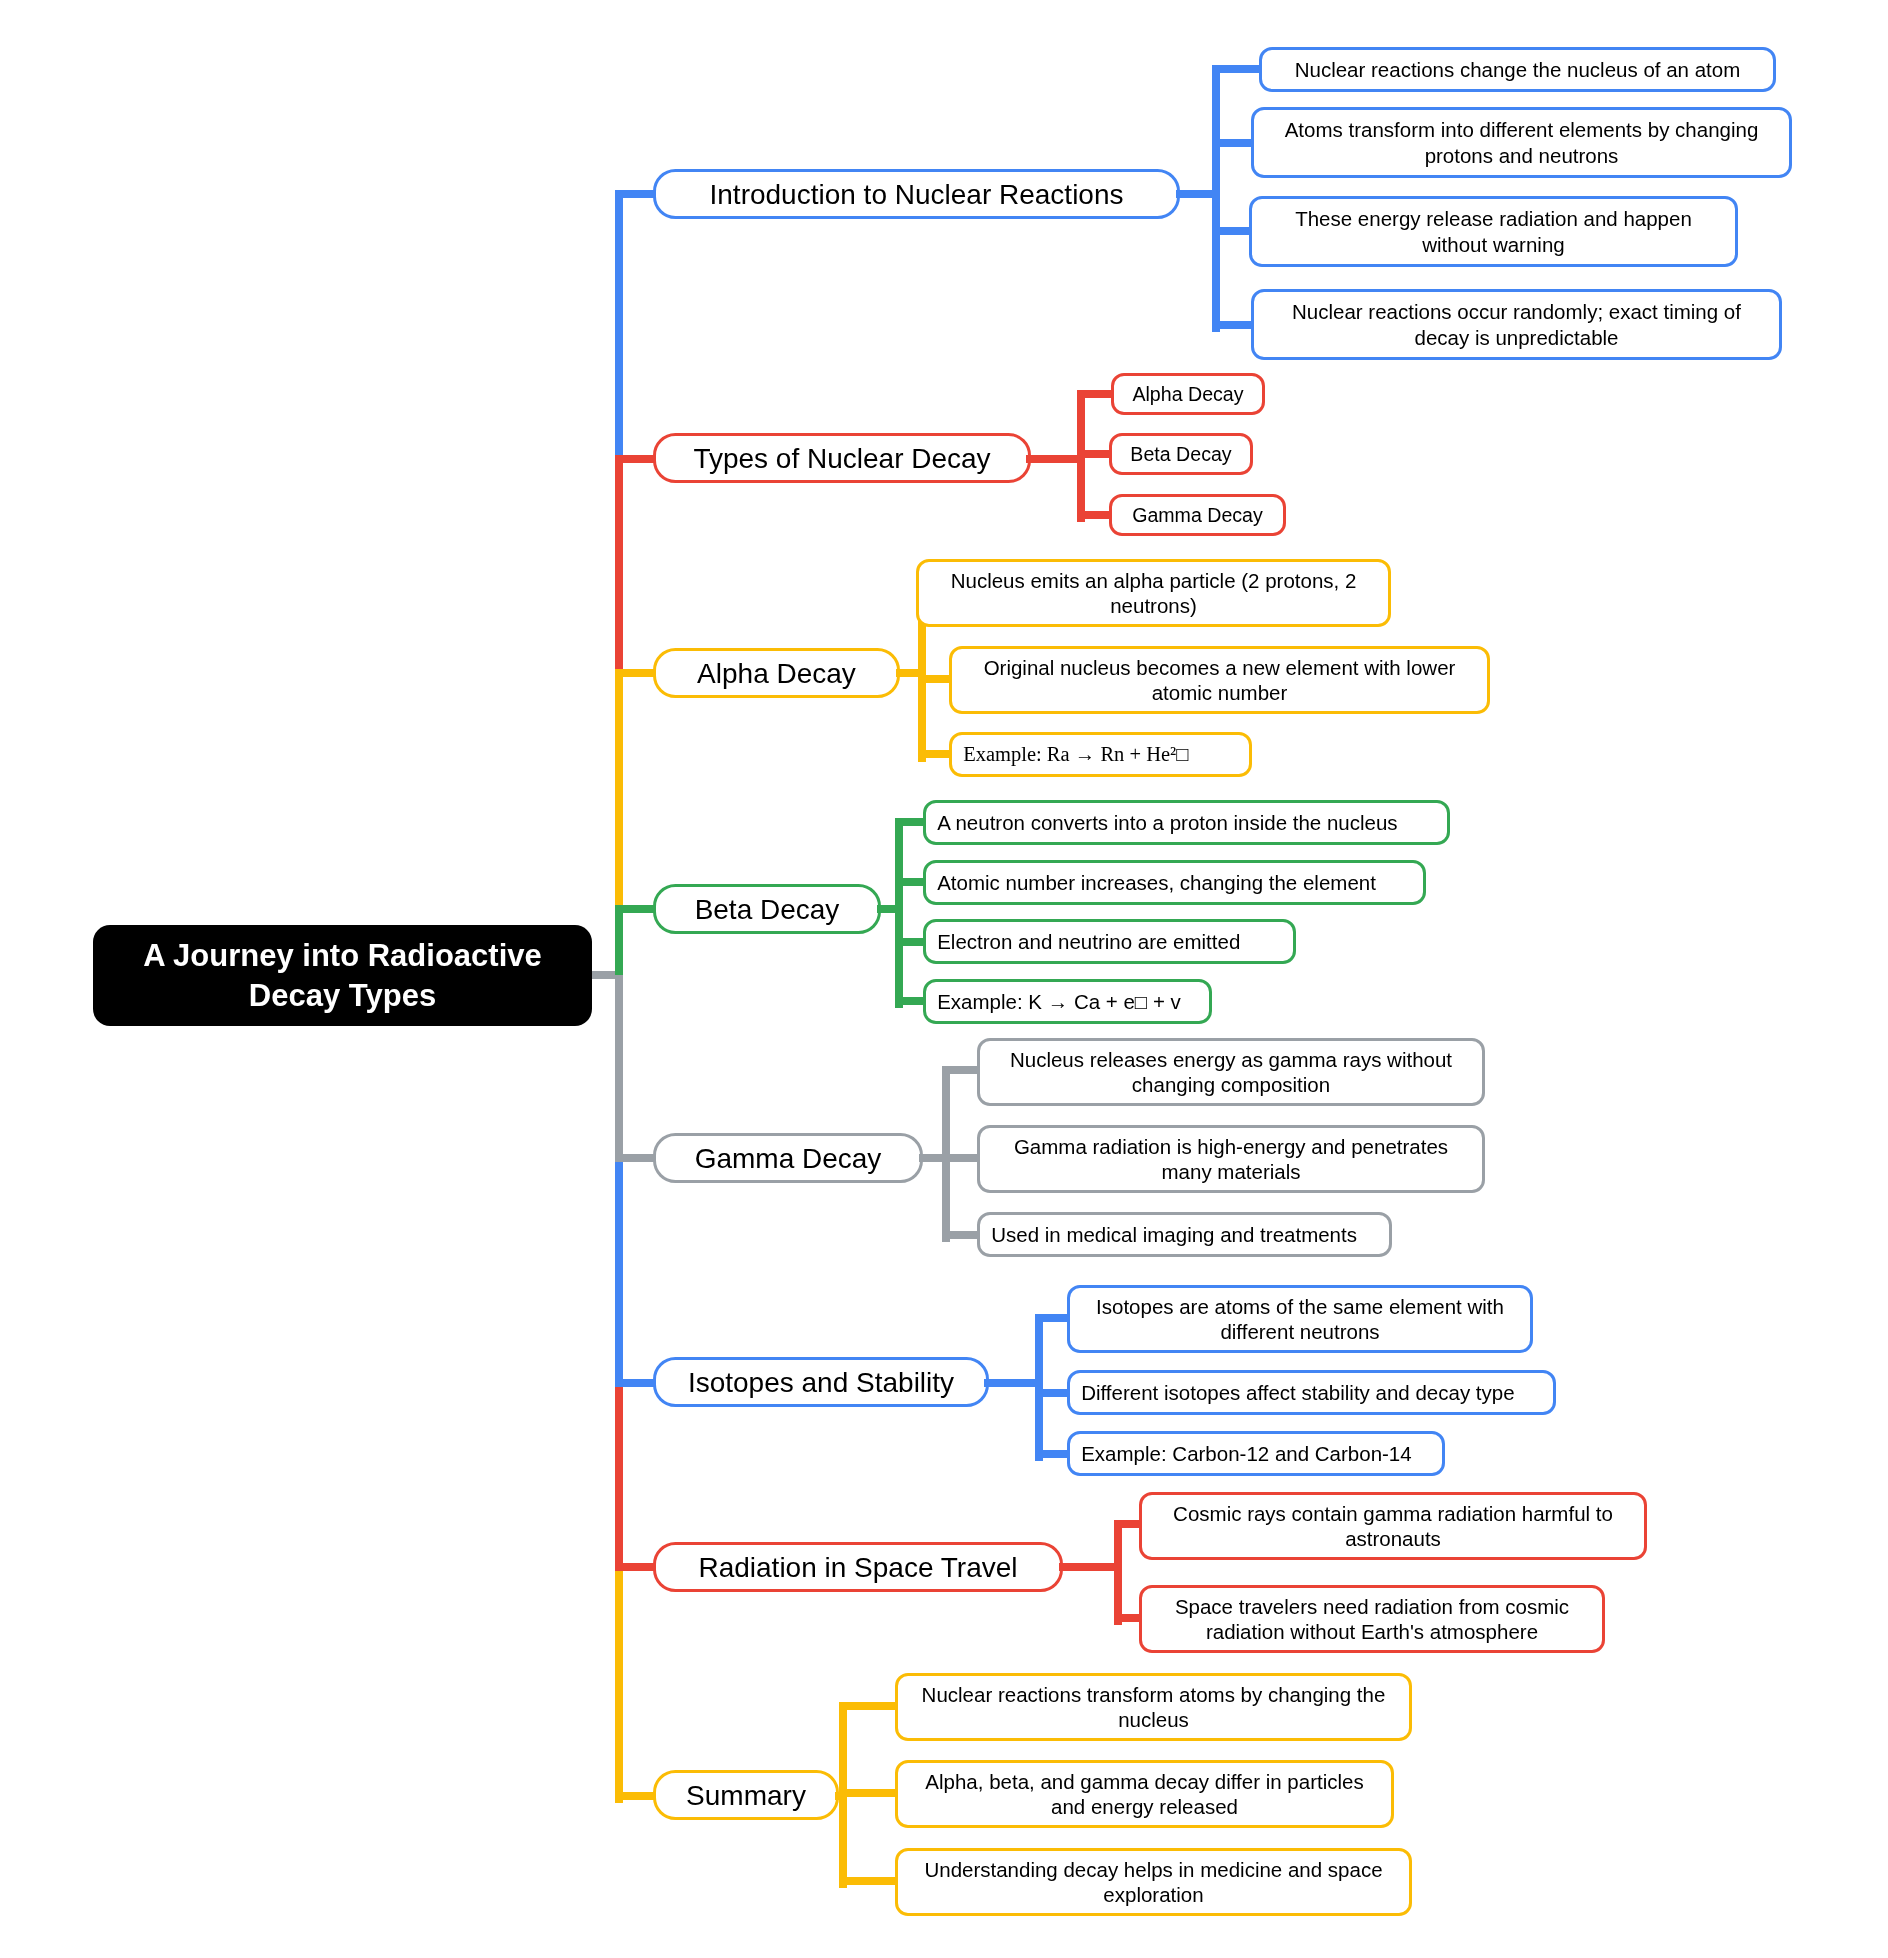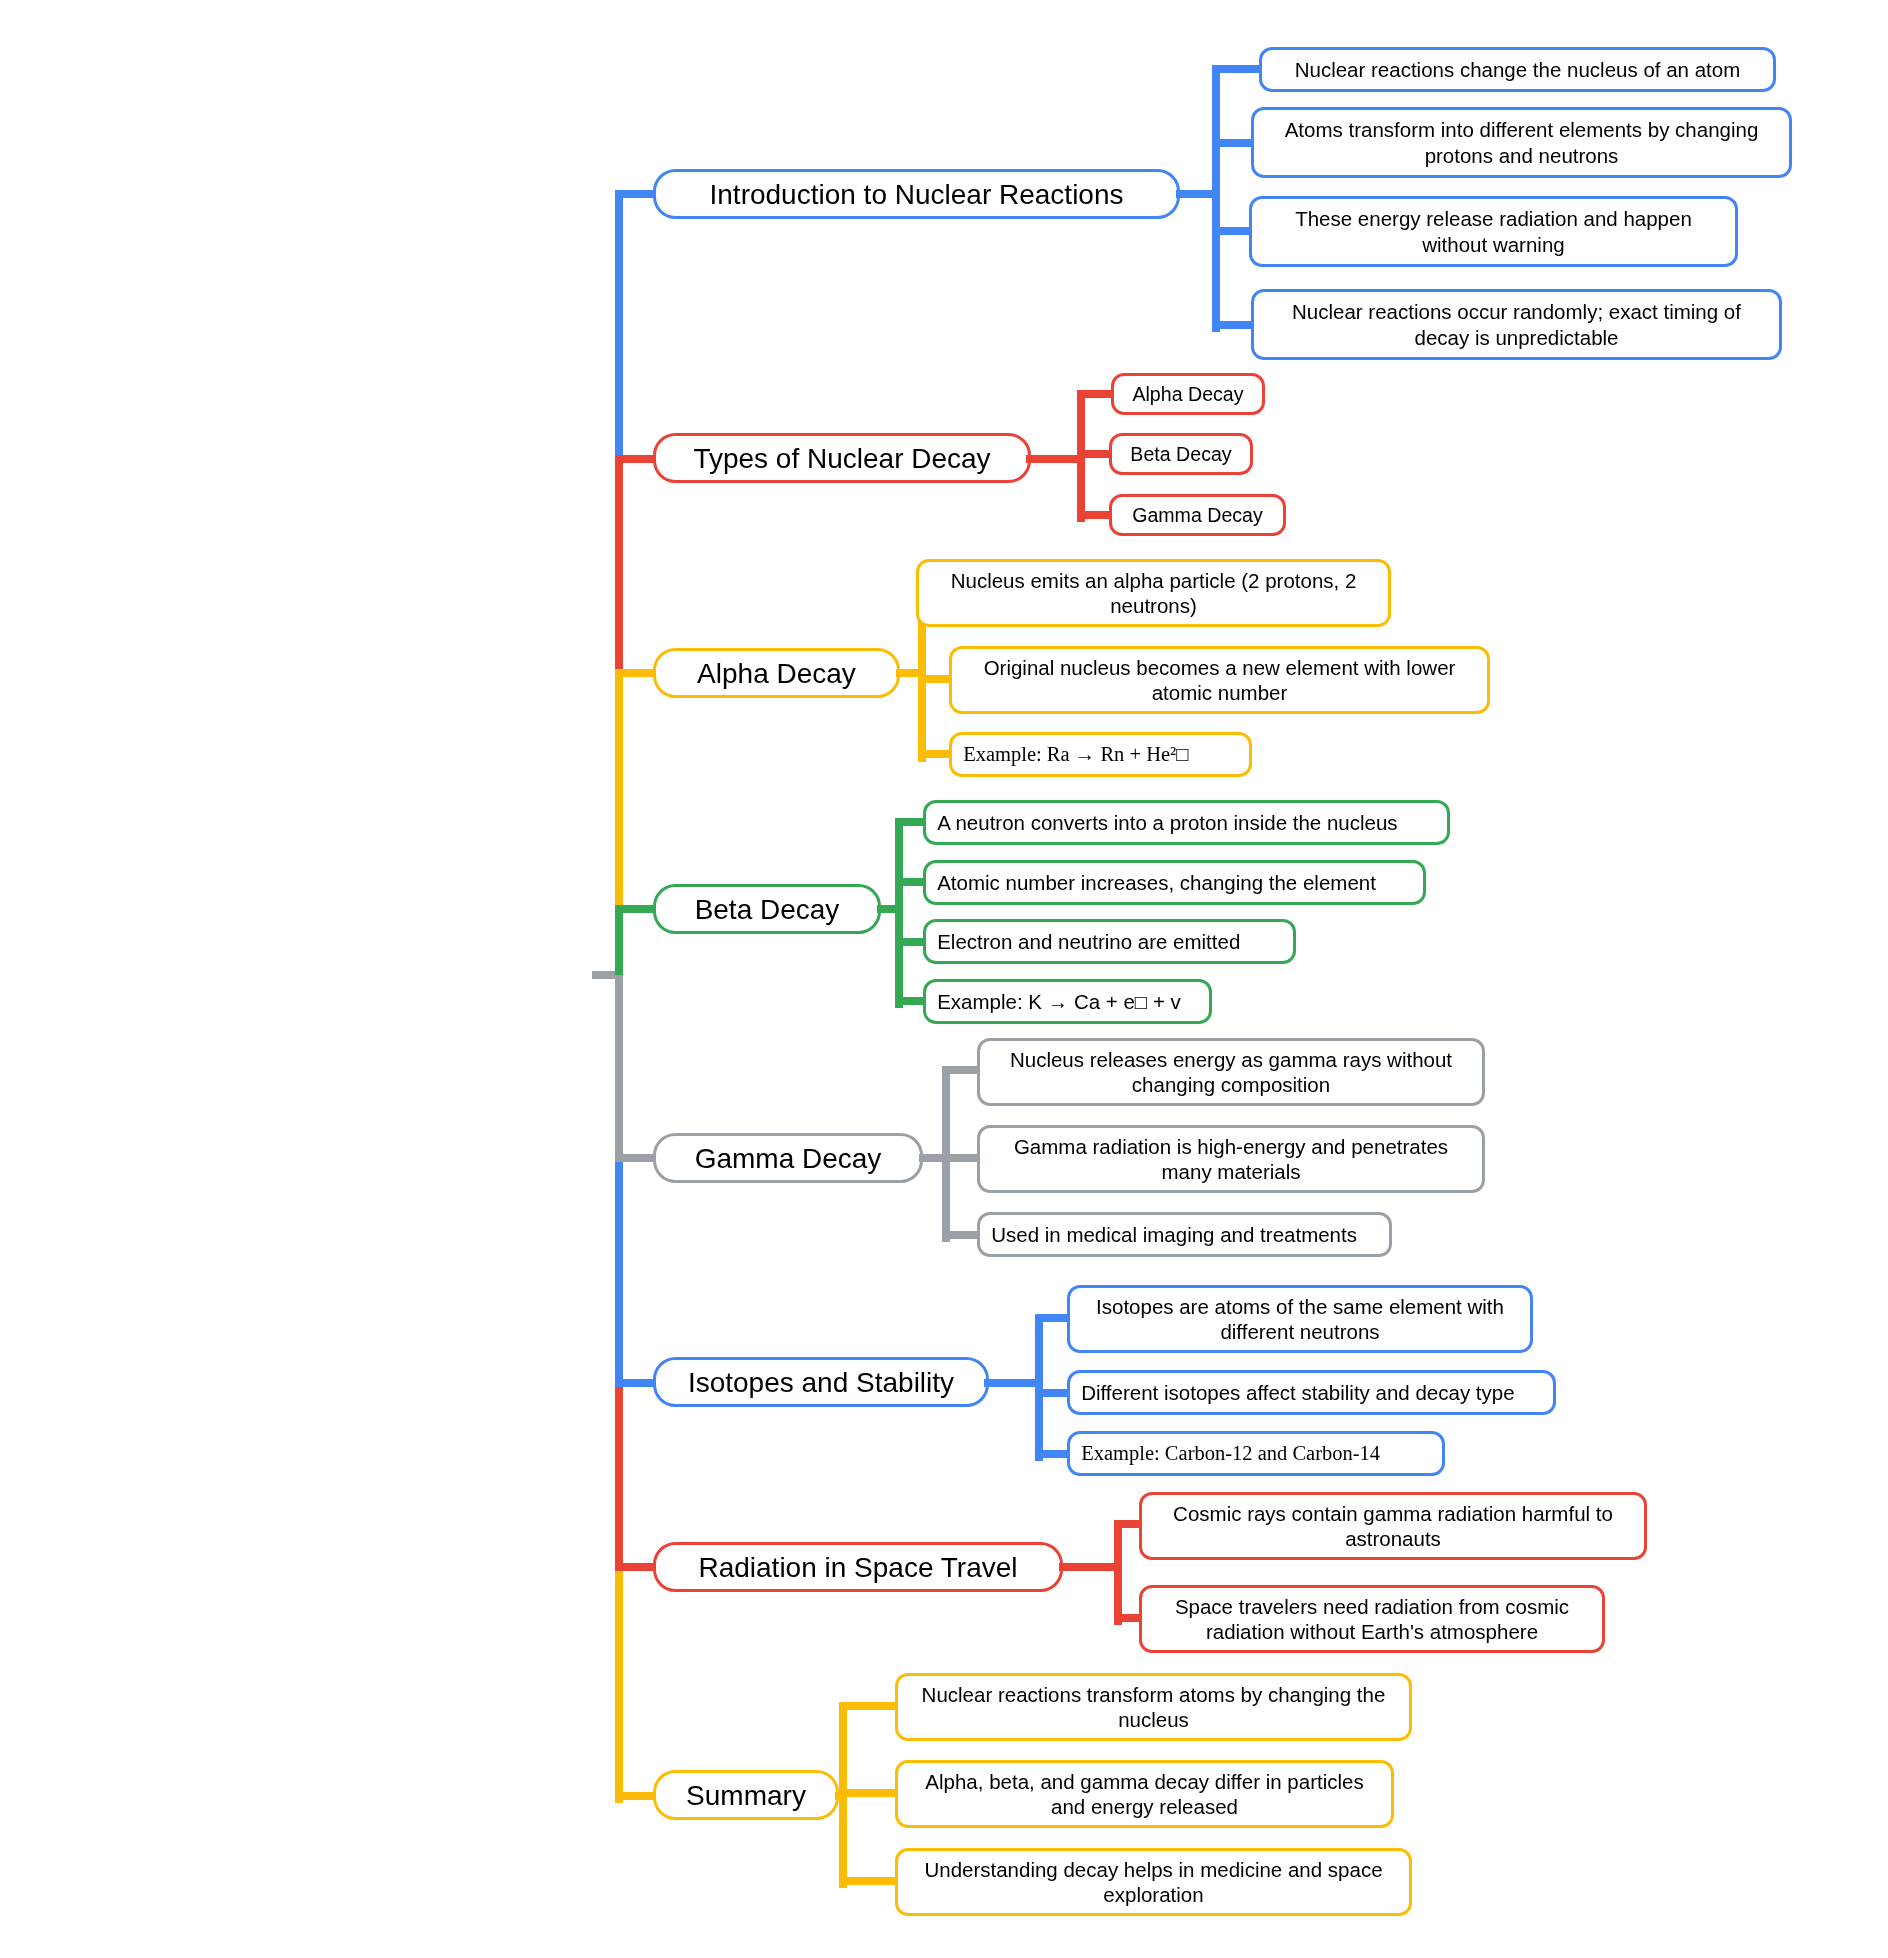--- a/index.html
+++ b/index.html
@@ -65,20 +65,23 @@
   .logo-text {
     font-size: 54px; font-weight: bold; color: #111;
     letter-spacing: -0.9px;
   }
 </style>
 </head>
 <body>
 
 <div id="stage">
 
+  <div class="root-node">
+    <span>A Journey into Radioactive Decay Types</span>
+  </div>
 
   <div id="layers">
       <div class="conn" style="left: 592px; top: 971px; width: 31px; height: 7.5px; background: rgb(154, 160, 166);"></div>
       <div class="conn" style="left: 615px; top: 194px; width: 7.5px; height: 272px; background: rgb(66, 133, 244);"></div>
       <div class="conn" style="left: 615px; top: 459px; width: 7.5px; height: 222px; background: rgb(234, 67, 53);"></div>
       <div class="conn" style="left: 615px; top: 673px; width: 7.5px; height: 243px; background: rgb(251, 188, 5);"></div>
       <div class="conn" style="left: 615px; top: 909px; width: 7.5px; height: 74px; background: rgb(52, 168, 83);"></div>
       <div class="conn" style="left: 615px; top: 975px; width: 7.5px; height: 190px; background: rgb(154, 160, 166);"></div>
       <div class="conn" style="left: 615px; top: 1158px; width: 7.5px; height: 232px; background: rgb(66, 133, 244);"></div>
       <div class="conn" style="left: 615px; top: 1382px; width: 7.5px; height: 192px; background: rgb(234, 67, 53);"></div>
@@ -198,21 +201,21 @@
       <div class="conn" style="left: 1035px; top: 1314px; width: 38px; height: 7.5px; background: rgb(66, 133, 244);"></div>
       <div class="node l-node center" style="left: 1067px; top: 1285px; width: 466px; min-height: 65px; border-color: rgb(66, 133, 244); font-size: 20.5px;">
         <span style="width: 100%;">Isotopes are atoms of the same element with different neutrons</span>
       </div>
       <div class="conn" style="left: 1035px; top: 1389px; width: 38px; height: 7.5px; background: rgb(66, 133, 244);"></div>
       <div class="node l-node leftal" style="left: 1067px; top: 1370px; width: 489px; min-height: 45px; border-color: rgb(66, 133, 244); font-size: 20.5px;">
         <span style="width: 100%;">Different isotopes affect stability and decay type</span>
       </div>
       <div class="conn" style="left: 1035px; top: 1450px; width: 38px; height: 7.5px; background: rgb(66, 133, 244);"></div>
       <div class="node l-node leftal" style="left: 1067px; top: 1431px; width: 378px; min-height: 45px; border-color: rgb(66, 133, 244); font-size: 20.5px;">
-        <span style="width: 100%; font-family: Liberation Serif, serif;">Example: Carbon-12 and Carbon-14</span>
+        <span style="width: 100%;">Example: Carbon-12 and Carbon-14</span>
       </div>
       <div class="conn" style="left: 1059px; top: 1563px; width: 59px; height: 7.5px; background: rgb(234, 67, 53);"></div>
       <div class="conn" style="left: 1114px; top: 1524px; width: 7.5px; height: 101px; background: rgb(234, 67, 53);"></div>
       <div class="conn" style="left: 1114px; top: 1520px; width: 31px; height: 7.5px; background: rgb(234, 67, 53);"></div>
       <div class="node l-node center" style="left: 1139px; top: 1492px; width: 508px; min-height: 65px; border-color: rgb(234, 67, 53); font-size: 20.5px;">
         <span style="width: 100%;">Cosmic rays contain gamma radiation harmful to astronauts</span>
       </div>
       <div class="conn" style="left: 1114px; top: 1614px; width: 31px; height: 7.5px; background: rgb(234, 67, 53);"></div>
       <div class="node l-node center" style="left: 1139px; top: 1585px; width: 466px; min-height: 65px; border-color: rgb(234, 67, 53); font-size: 20.5px;">
         <span style="width: 100%;">Space travelers need radiation from cosmic radiation without Earth's atmosphere</span>

